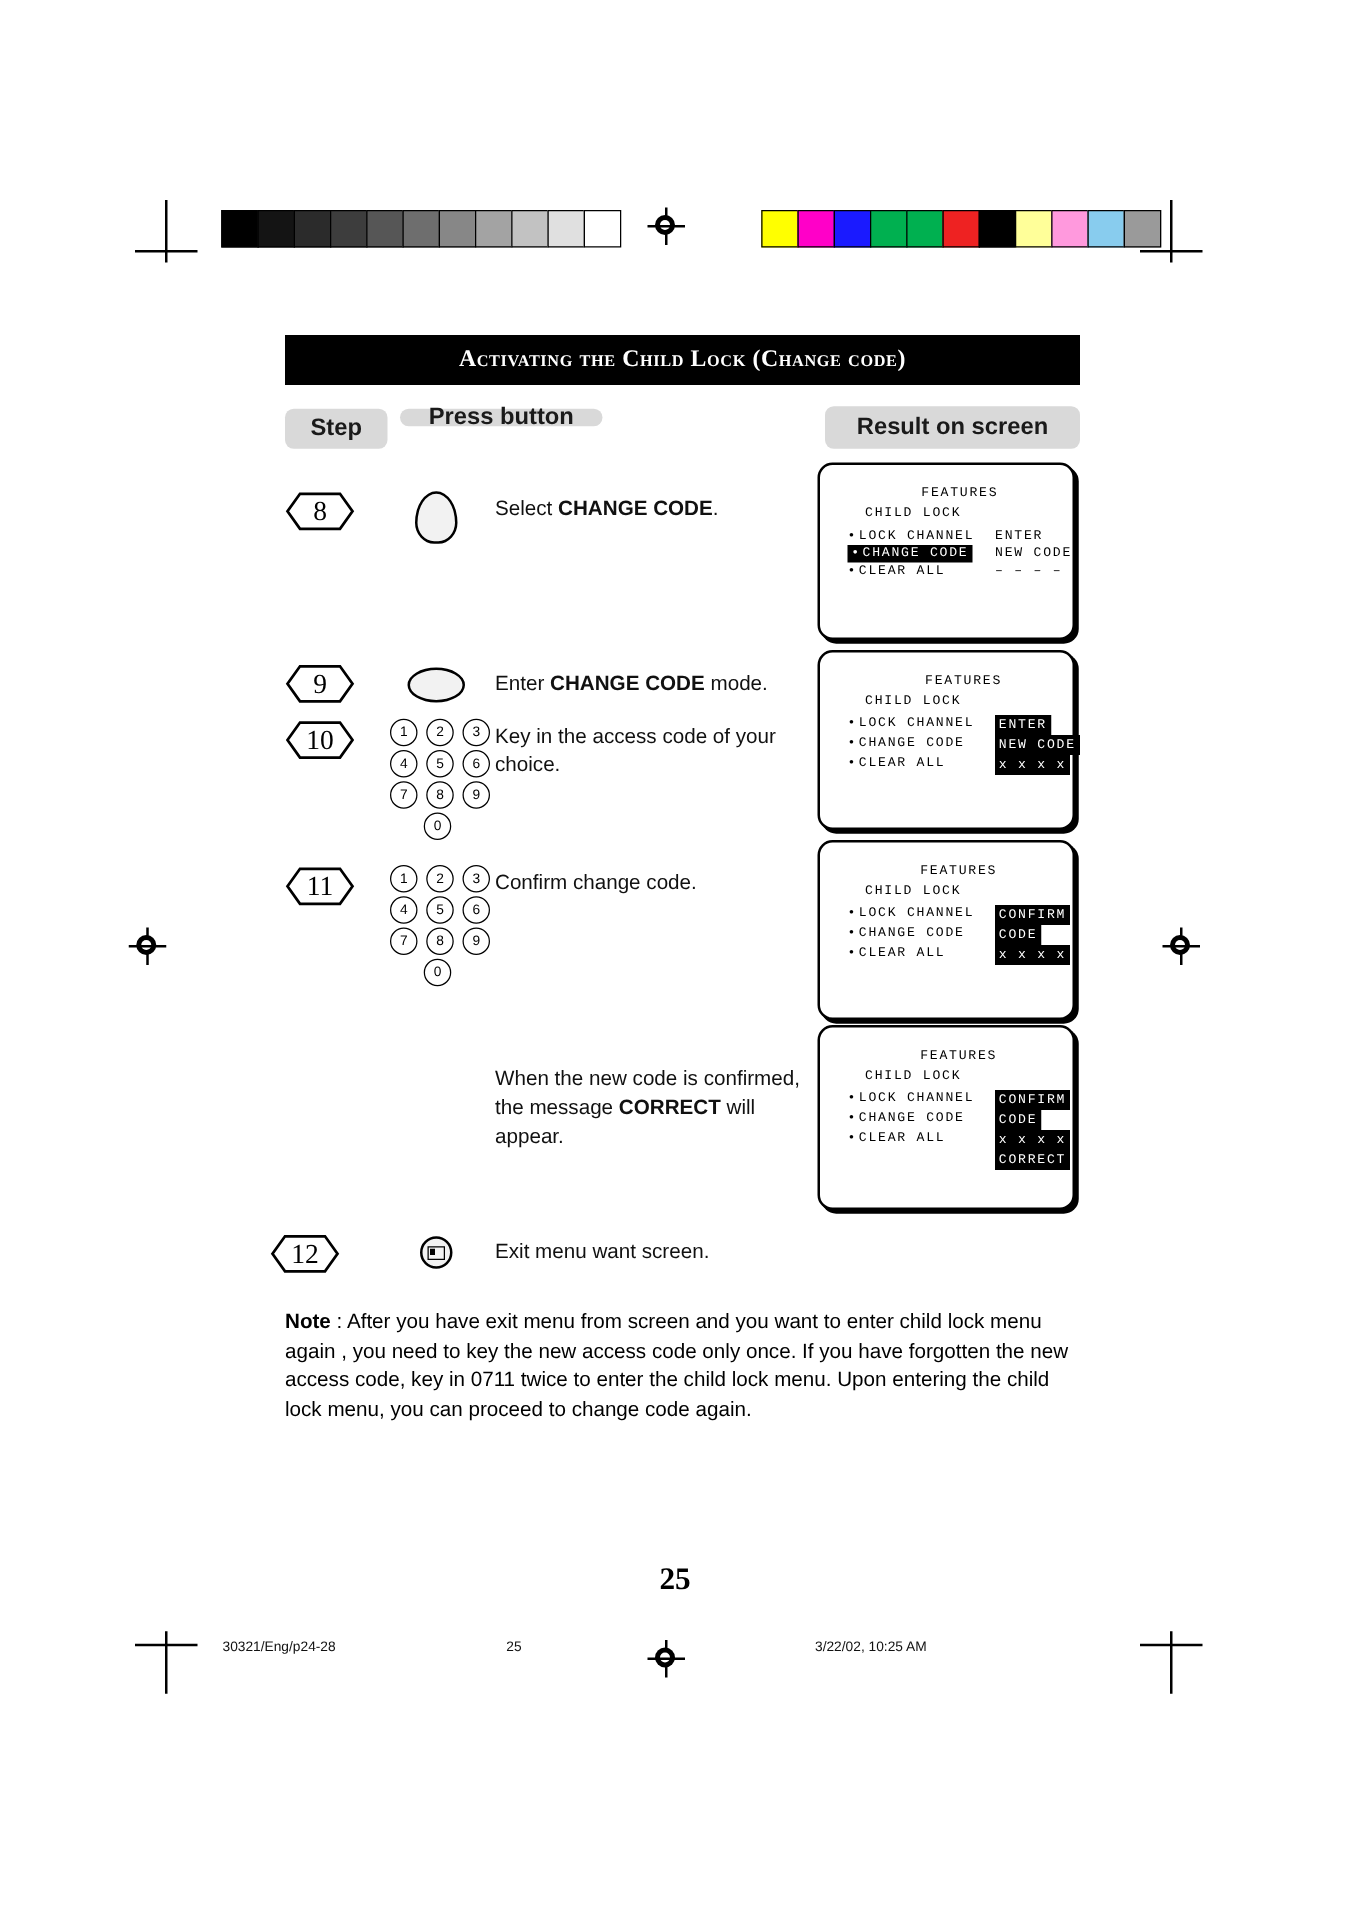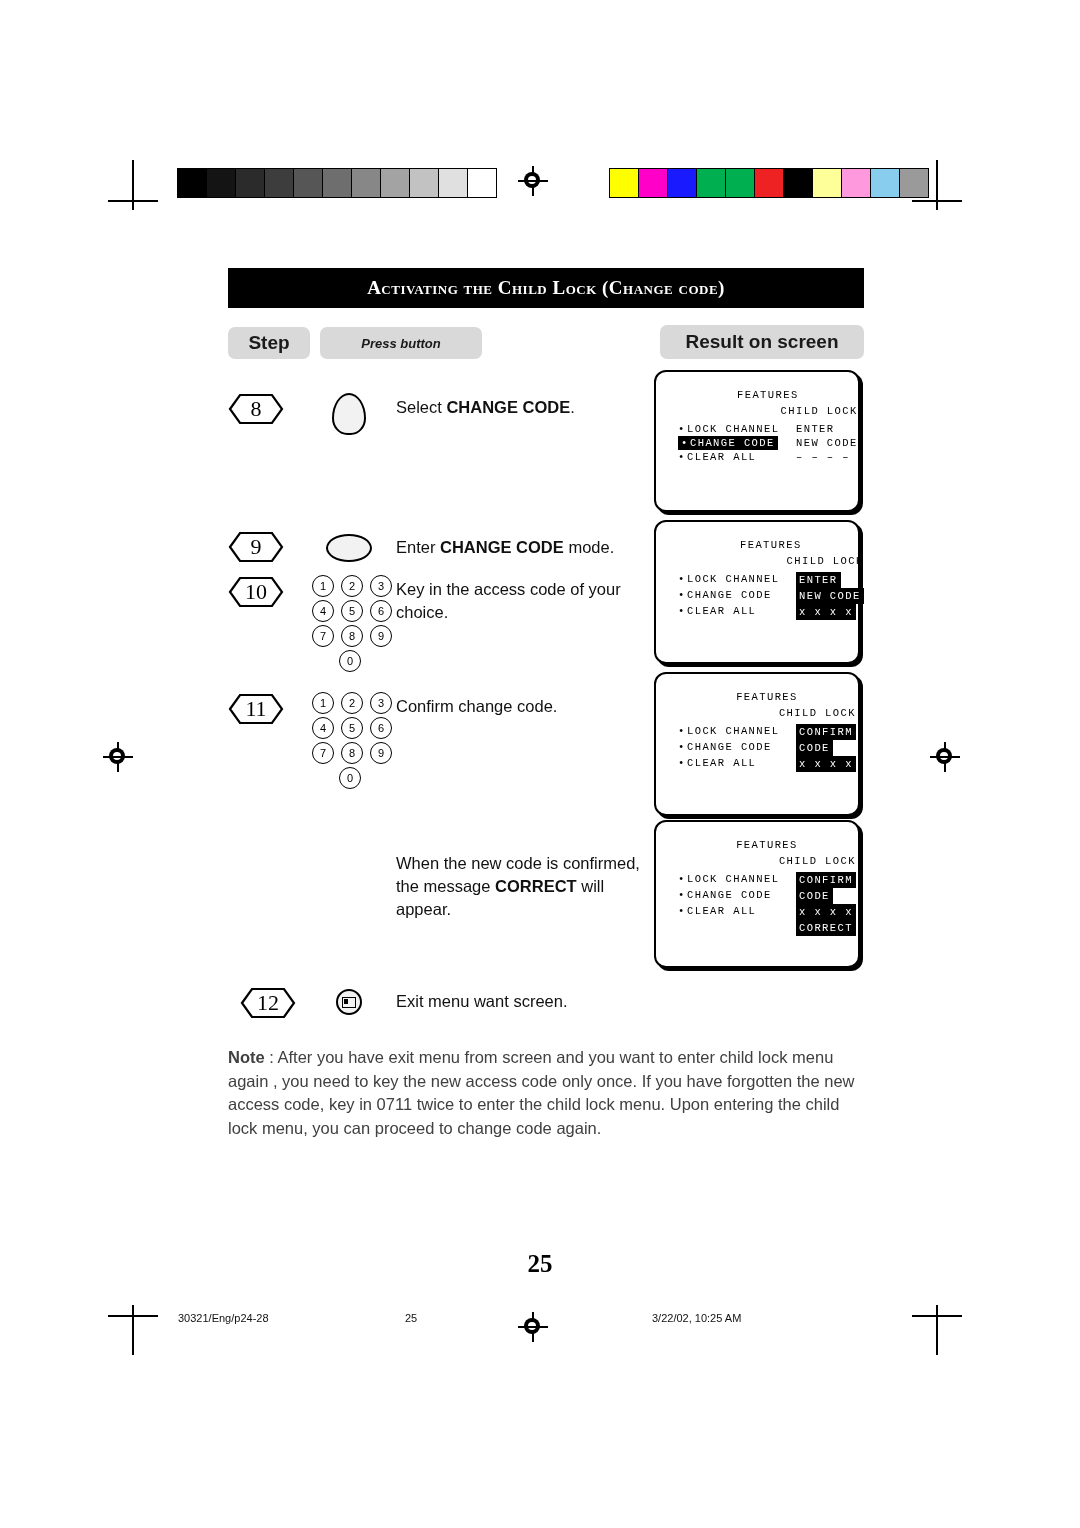--- a/index.html
+++ b/index.html
@@ -63,21 +63,21 @@
   
   .pill {
     position: absolute;
     background: #d9d9d9;
     border-radius: 7px;
     display: flex; align-items: center; justify-content: center;
     font-weight: bold;
     color: #1a1a1a;
   }
   #pill-step   { left: 228px; top: 327px; width: 82px; height: 32px; font-size: 19px; }
-  #pill-press  { left: 320px; top: 327px; width: 162px; height: 32px; font-size: 13px; font-style: italic; }
+  #pill-press  { left: 320px; top: 327px; width: 162px; height: 14px; font-size: 19px; }
   #pill-result { left: 660px; top: 325px; width: 204px; height: 34px; font-size: 19px; }
 
   
   .step-num {
     position: absolute;
     width: 56px; height: 34px;
     display: flex; align-items: center; justify-content: center;
     font-family: "Liberation Serif", serif;
     font-size: 22px;
   }
@@ -140,35 +140,35 @@
   .osd {
     position: absolute;
     left: 22px; top: 16px;
     font-family: "Liberation Mono", monospace;
     font-size: 10.5px;
     letter-spacing: 1.4px;
     line-height: 14px;
     color: #000;
   }
   .osd .hdr { margin-bottom: 2px; text-align: center; }
-  .osd .sub { margin-left: 14px; margin-bottom: 4px; text-align: right; }
+  .osd .sub { margin-left: 14px; margin-bottom: 4px; }
   .osd .rowline { display: flex; align-items: flex-start; }
   .osd .lbl { width: 118px; white-space: pre; }
   .osd .val { white-space: pre; }
   .inv { background: #000; color: #fff; padding: 1px 3px; }
   .bullet { display: inline-block; width: 9px; }
 
   
   .note {
     position: absolute;
     left: 228px; top: 1046px;
     width: 640px;
     font-size: 16.5px;
     line-height: 23.5px;
-    color: #404040;
+    color: #000000;
   }
   .note b { font-weight: bold; }
 
   
   .pageno {
     position: absolute;
     left: 0; right: 0; top: 1250px;
     text-align: center;
     font-family: "Liberation Serif", serif;
     font-weight: bold;
@@ -403,21 +403,21 @@
       <span class="lbl"><span class="bullet">•</span><span>CLEAR ALL</span></span>
       <span class="val inv">x x x x</span>
     </div>
     <div class="rowline">
       <span class="lbl"></span>
       <span class="val inv">CORRECT</span>
     </div>
   </div>
 </div>
 
-<div class="step-num" style="left:240px; top:986px;">
+<div class="step-num" style="left:216px; top:986px;">
   <svg width="56" height="34" viewBox="0 0 56 34">
       <polygon points="2,17 12,3 44,3 54,17 44,31 12,31" fill="none" stroke="#000" stroke-width="2.2"></polygon>
     </svg>
   <span>12</span>
 </div>
 <div class="btn-menu-icon" style="left:336px; top:989px;">
   <div class="sq"></div>
 </div>
 <div class="instr" style="left:396px; top:990px; width:300px;">Exit menu want screen.</div>
 

